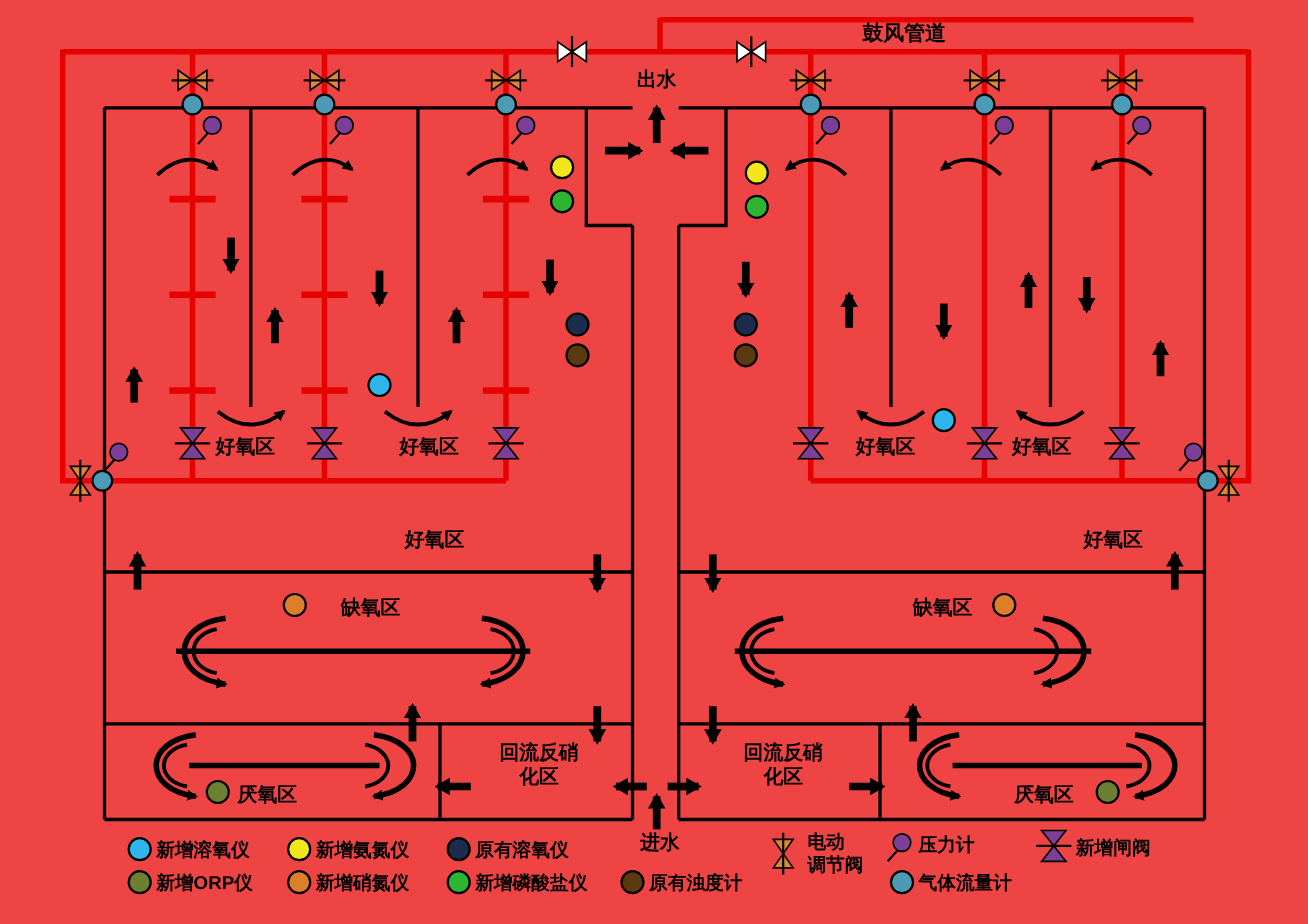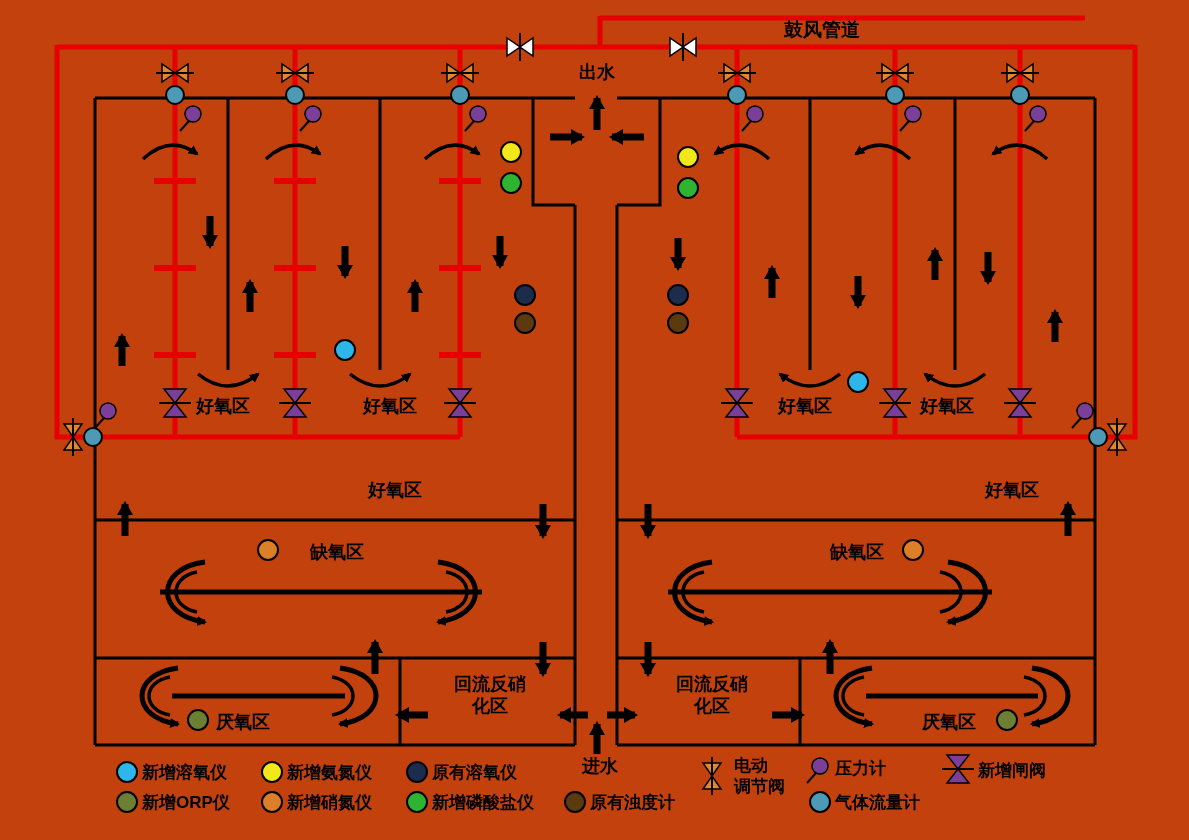--- a/index.html
+++ b/index.html
@@ -1,16 +1,16 @@
 <!DOCTYPE html>
 <html style="--c-do-new: #2eb6ea; --c-orp-new: #6d7f32; --c-nh3-new: #f3e71a; --c-no3-new: #dd7e28; --c-do-old: #1c2c4d; --c-po4-new: #2eb430; --c-turb-old: #5c3a10; --c-valve-electric: #e1862c; --c-pressure: #7b3f98; --c-gas-flow: #4c9ab5; --c-gate-valve-new: #7b3f98; --pipe-red: #e60000; --ink: #000000;"><head>
 <meta charset="utf-8">
 <style>
   html,body{margin:0;padding:0;background:#fff;}
-  .stage{width:1189px;height:840px;position:relative;background:#c2410c;overflow:hidden;}
+  .stage{width:1189px;height:840px;position:relative;background:#ef4444;overflow:hidden;}
   svg{display:block;}
   text{font-family:"Liberation Sans","DejaVu Sans",sans-serif;font-weight:bold;fill:var(--ink,#000);}
   .t19{font-size:19px;} .t18{font-size:18px;} .t17{font-size:17px;}
   .pipe{stroke:var(--pipe-red,#e60000);stroke-width:5;fill:none;}
   .bar{stroke:var(--pipe-red,#e60000);stroke-width:6;}
   .wall{stroke:var(--ink,#000);stroke-width:3;fill:none;}
   .flow{stroke:var(--ink,#000);stroke-width:7;fill:none;}
   .curve{stroke:var(--ink,#000);stroke-width:3.5;fill:none;}
   .mix{stroke:var(--ink,#000);stroke-width:5;fill:none;}
   .sensor{stroke:var(--ink,#000);stroke-width:2;}

